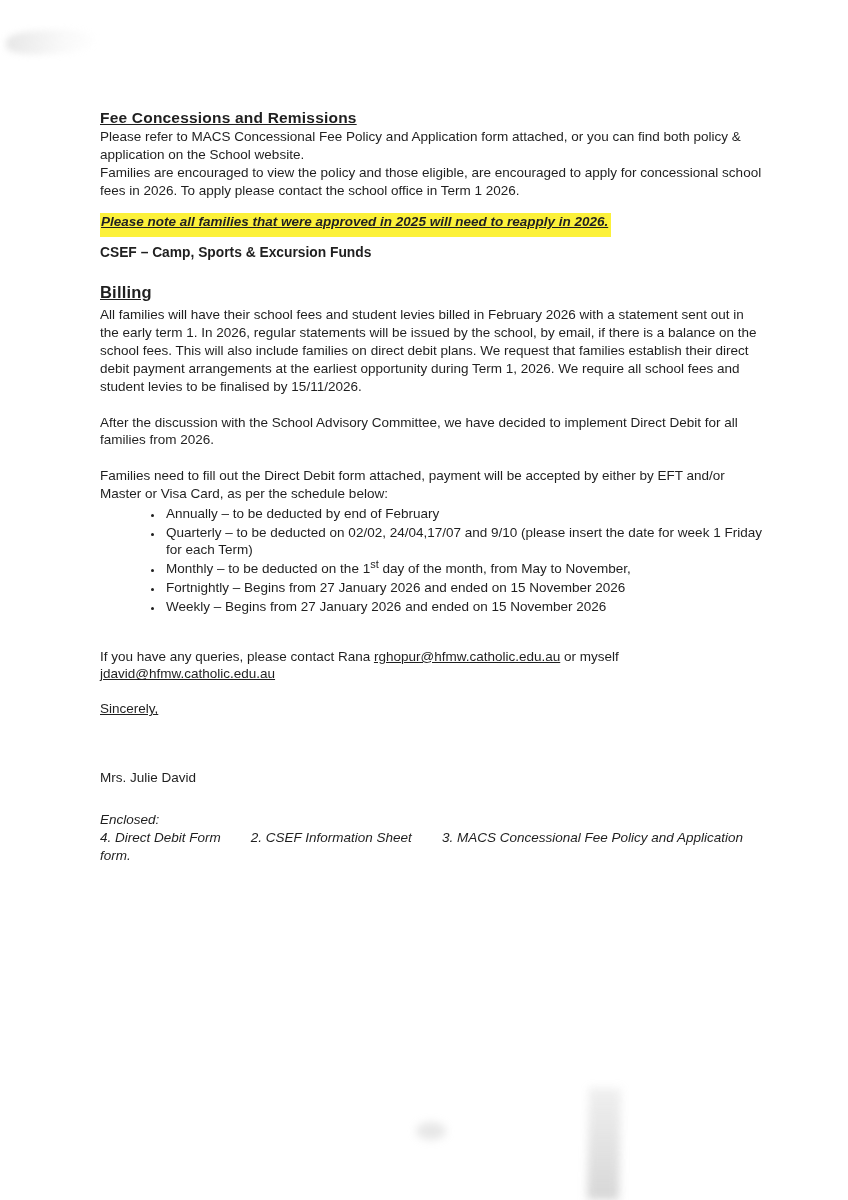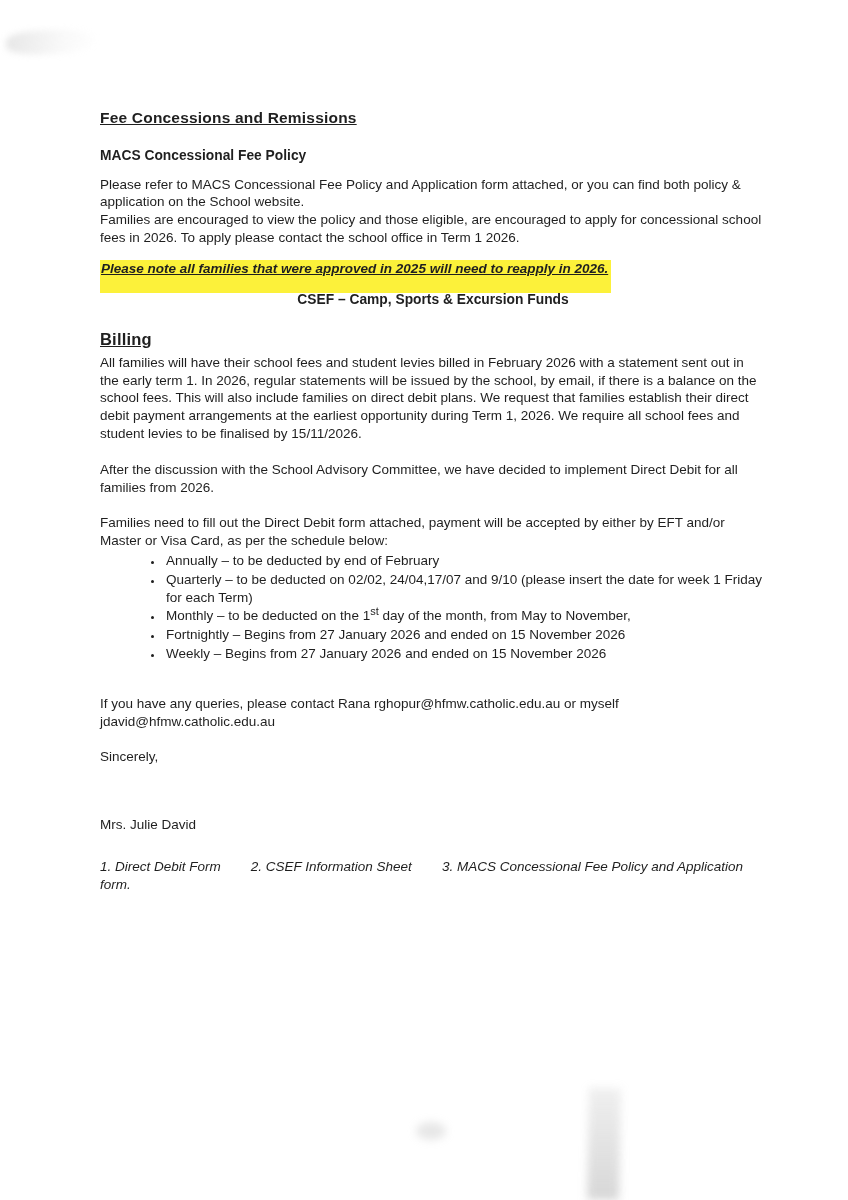--- a/index.html
+++ b/index.html
@@ -45,59 +45,58 @@
   .section-heading{
     margin:0;
     font-size:15.5px;font-weight:700;
     text-decoration:underline;
     letter-spacing:.2px;
   }
   .section-heading.billing{margin-top:20px;margin-bottom:3px;font-size:16.5px;}
   .section-heading.payment{margin-top:28px;}
   .sub-heading{margin:0;font-size:13.8px;font-weight:700;}
   .sub-heading.macs{margin-top:19px;margin-bottom:10px;}
-  .sub-heading.csef{margin-top:13px;margin-bottom:2px;text-align:center;}
+  .sub-heading.csef{margin-top:13px;margin-bottom:2px;}
   .highlight-note{margin-top:13px;font-weight:700;font-style:italic;}
   .highlight-note mark{
     background:var(--highlight);
     color:inherit;
     text-decoration:underline;
-    padding:1px 3px 17px 1px;
+    padding:1px 3px 8px 1px;
   }
   .bold-italic-note{margin-top:19px;font-weight:700;font-style:italic;}
   .para.spaced{margin-top:18px;}
   .bullet-list{
     margin:2px 0 0 0;
     padding-left:64px;
     list-style:disc outside;
   }
   .bullet-list li{margin:0 0 1px 0;padding-left:2px;}
   .bullet-list li::marker{font-size:11px;}
   sup{font-size:11px;vertical-align:super;line-height:0;}
   .queries{margin-top:32px;}
-  .email-link{cursor:pointer;}
-  .signoff{margin-top:17px;}
+  .email-link{text-decoration:underline;cursor:pointer;}
+  .signoff{margin-top:17px;text-decoration:underline;}
   .signature{margin-top:51px;}
   .enclosed{margin-top:24px;font-style:italic;}
   .enclosed-items .enc-item{margin-right:30px;}
   .enclosed-items .enc-item.last{margin-right:0;}
 </style>
 </head>
 <body>
 
 <div class="scan-page">
   <div class="artifact artifact-top-left"></div>
   <div class="artifact artifact-bottom-streak"></div>
   <div class="artifact artifact-bottom-smudge"></div>
 
   <main class="content">
 
     <h1 class="section-heading">Fee Concessions and Remissions</h1>
 
-    <h2 class="sub-heading macs">MACS Concessional Fee Policy</h2>
     <p class="para">Please refer to MACS Concessional Fee Policy and Application form attached, or you can find both policy &amp; application on the School website.</p>
     <p class="para">Families are encouraged to view the policy and those eligible, are encouraged to apply for concessional school fees in 2026. To apply please contact the school office in Term 1 2026.</p>
 
     <p class="highlight-note"><mark>Please note all families that were approved in 2025 will need to reapply in 2026.</mark></p>
 
     <h2 class="sub-heading csef">CSEF – Camp, Sports &amp; Excursion Funds</h2>
 
     <h1 class="section-heading billing">Billing</h1>
     <p class="para">All families will have their school fees and student levies billed in February 2026 with a statement sent out in the early term 1. In 2026, regular statements will be issued by the school, by email, if there is a balance on the school fees. This will also include families on direct debit plans. We request that families establish their direct debit payment arrangements at the earliest opportunity during Term 1, 2026.  We require all school fees and student levies to be finalised by 15/11/2026.</p>
 
@@ -114,17 +113,18 @@
 
     <p class="para queries"><span>If you have any queries, please contact Rana </span><span class="email-link">rghopur@hfmw.catholic.edu.au</span><span>  or myself</span><br><span class="email-link">jdavid@hfmw.catholic.edu.au</span></p>
 
     <p class="para signoff">Sincerely,</p>
 
     <div class="signature">
       <p>Mrs. Julie David</p>
     </div>
 
     <div class="enclosed">
-      <p class="enclosed-items"><span class="enc-item">1. Direct Debit Form</span><span class="enc-item">2. CSEF Information Sheet</span><span class="enc-item last">3. MACS Concessional Fee Policy and Application form.</span></p>
+      <p class="enclosed-label">Enclosed:</p>
+      <p class="enclosed-items"><span class="enc-item">4. Direct Debit Form</span><span class="enc-item">2. CSEF Information Sheet</span><span class="enc-item last">3. MACS Concessional Fee Policy and Application form.</span></p>
     </div>
 
   </main>
 </div>
 
 </body></html>

